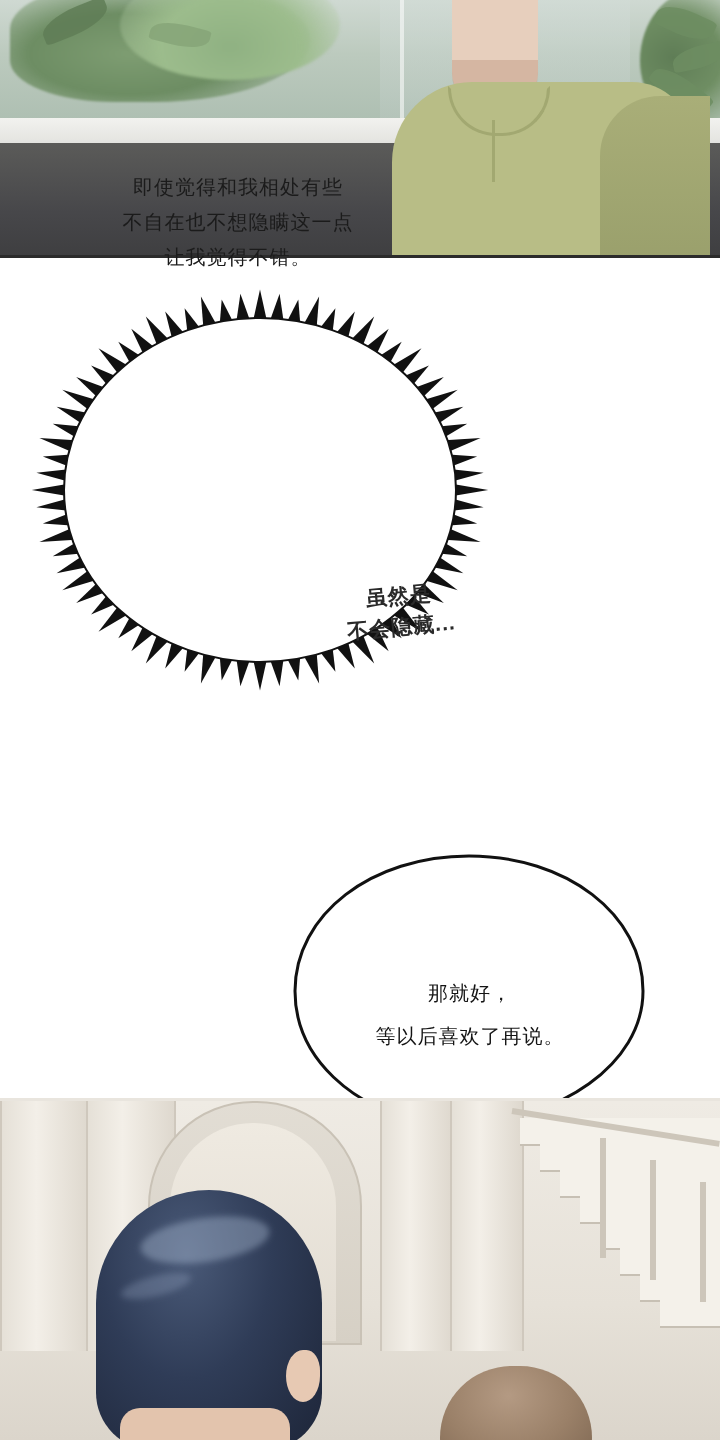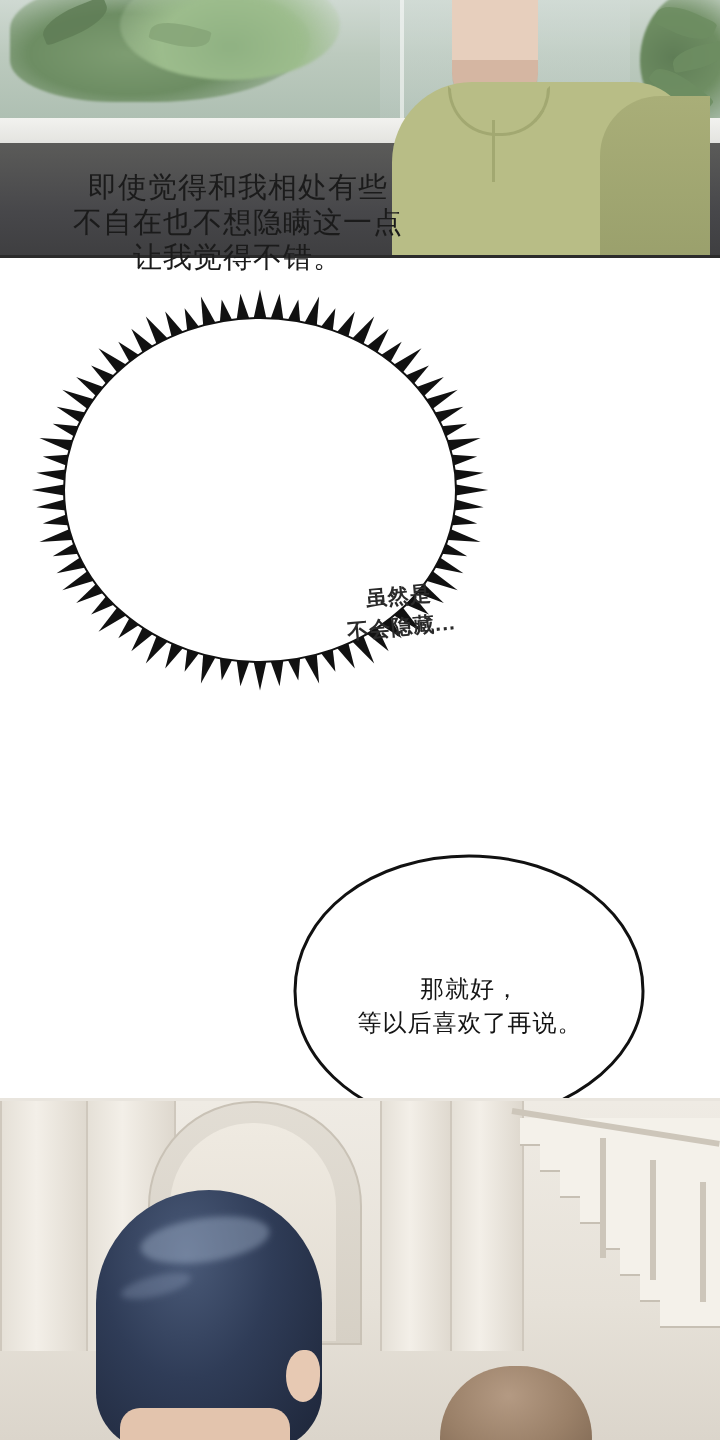--- a/index.html
+++ b/index.html
@@ -152,21 +152,21 @@
     width: 476px; height: 416px;
   }
   .spiky-wrap svg { display: block; }
 
   .spiky-text {
     position: absolute;
     left: 60px; top: 170px;
     width: 356px;
     text-align: center;
     font-family: Liberation Sans, sans-serif;
-    font-size: 29px;
+    font-size: 20px;
     line-height: 35px;
     color: #1b1b1b;
     letter-spacing: 1px;
     white-space: pre-line;
   }
 
   .sub-thought {
     position: absolute;
     left: 300px; top: 580px;
     width: 200px;
@@ -187,22 +187,22 @@
     left: 290px; top: 852px;
     width: 358px; height: 302px;
   }
   .balloon svg { display: block; }
   .balloon-text {
     position: absolute;
     left: 310px; top: 972px;
     width: 320px;
     text-align: center;
     font-family: "Liberation Sans", sans-serif;
-    font-size: 24px;
-    line-height: 34px;
+    font-size: 20px;
+    line-height: 43px;
     color: #141414;
     letter-spacing: 1px;
     white-space: pre-line;
   }
 
   
   .panel-bottom {
     position: absolute;
     left: 0; top: 1098px;
     width: 720px; height: 342px;

